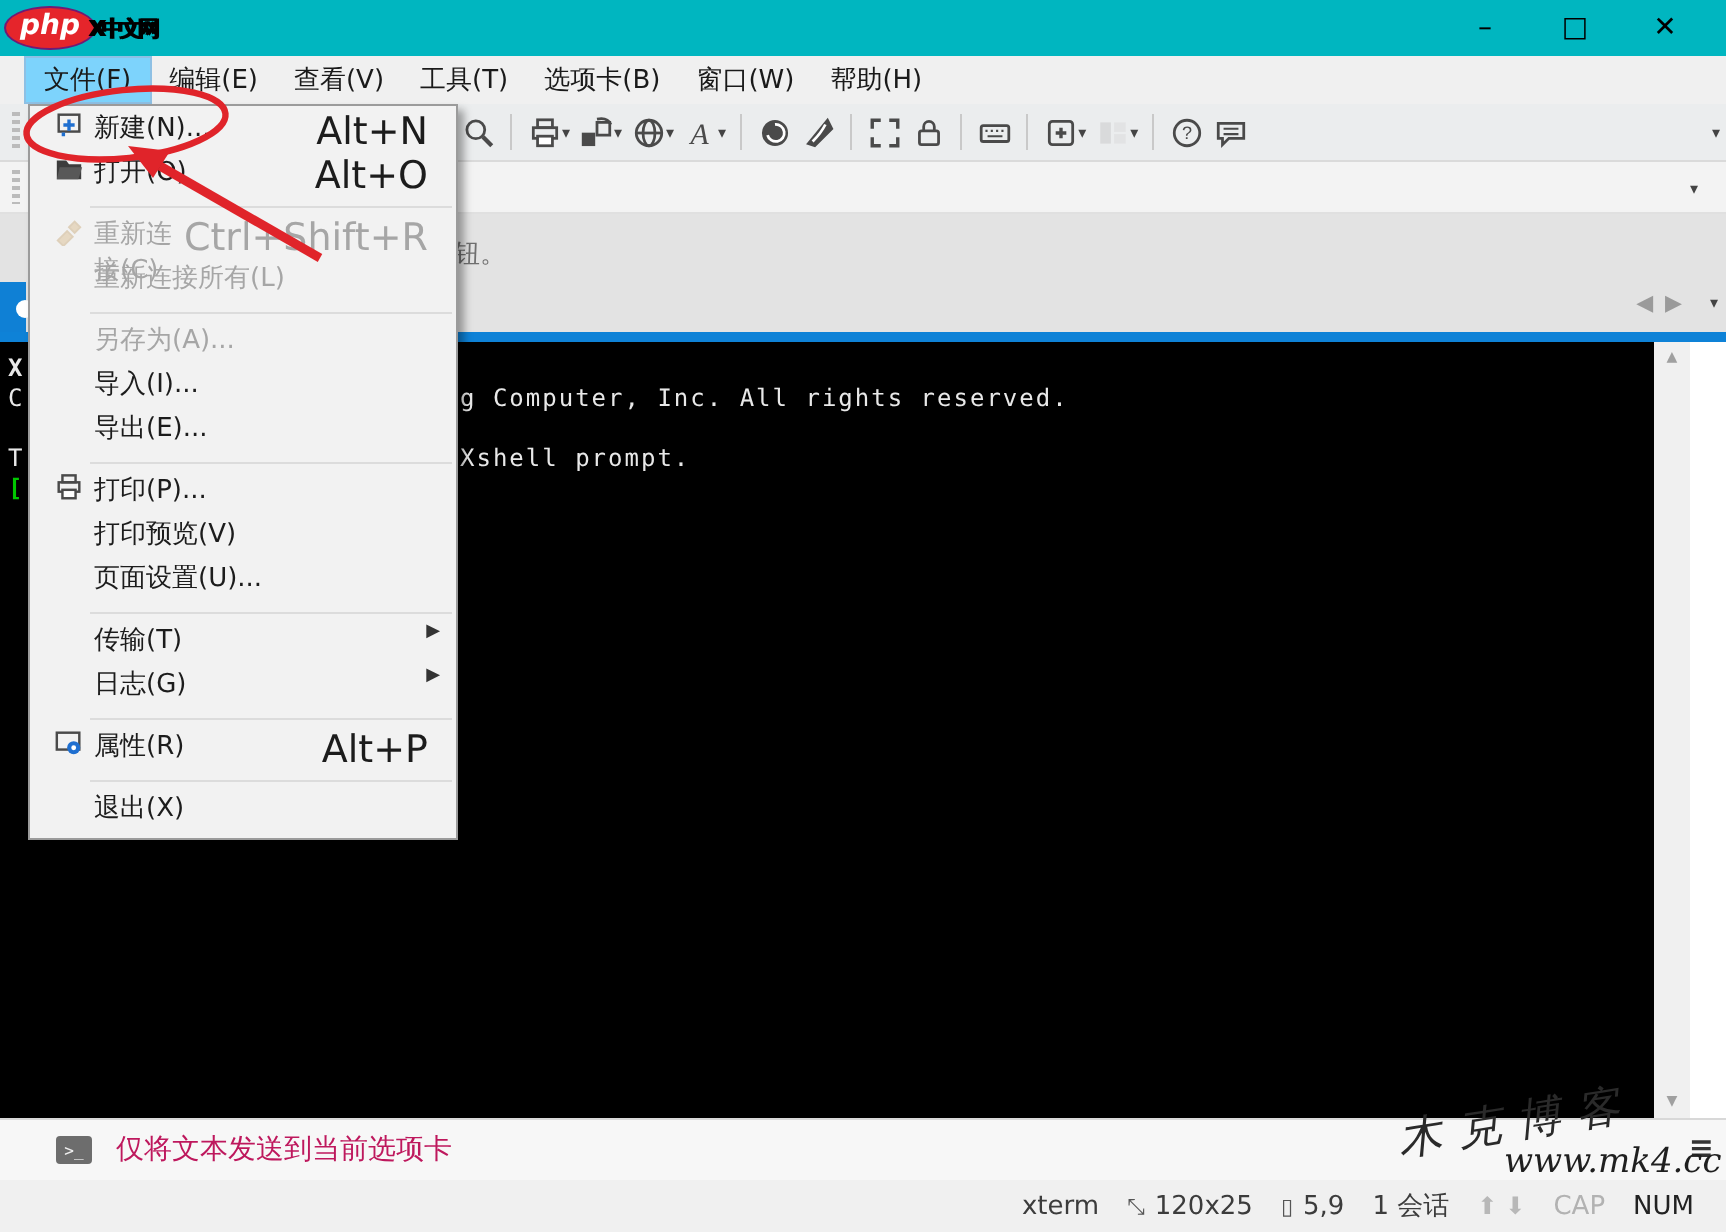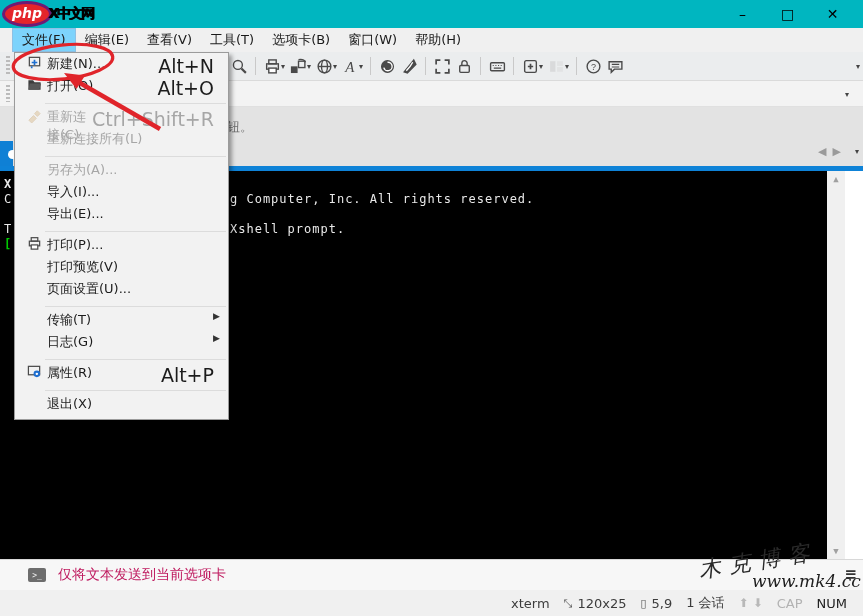--- a/index.html
+++ b/index.html
@@ -2,22 +2,22 @@
 <html><head>
 <meta charset="utf-8">
 <style>
   * { margin:0; padding:0; box-sizing:border-box; }
   html,body { width:863px; height:616px; overflow:hidden; }
   body { font-family:"DejaVu Sans","Liberation Sans",sans-serif; font-size:13px; position:relative; background:#fff; }
 
   
   .titlebar { position:absolute; left:0; top:0; width:863px; height:28px; background:#00b6c0; display:flex; align-items:center; }
   .logo { display:flex; align-items:center; margin-left:2px; }
-  .logo-oval { background:#e5252b; color:#fff; font-weight:bold; font-style:italic; font-size:14px; border-radius:50%; padding:1px 7px 3px 7px; border:3px solid #701a75; }
-  .logo-title { color:#000; font-weight:bold; font-size:14px; letter-spacing:-2px; margin-left:-4px; text-shadow:1px 0 #000; }
+  .logo-oval { background:#e5252b; color:#fff; font-weight:bold; font-style:italic; font-size:14px; border-radius:50%; padding:1px 7px 3px 7px; border:1px solid #701a75; }
+  .logo-title { color:#000; font-weight:bold; font-size:11px; letter-spacing:-2px; margin-left:-4px; text-shadow:1px 0 #000; }
   .win-controls { position:absolute; right:8px; top:0; height:28px; display:flex; }
   .win-btn { width:45px; height:28px; display:flex; align-items:center; justify-content:center; color:#000; font-size:14px; cursor:default; }
 
   
   .menubar { position:absolute; left:0; top:28px; width:863px; height:24px; background:#f0f0f0; display:flex; align-items:stretch; padding-left:12px; }
   .menubar-item { padding:3px 9px; display:flex; align-items:center; color:#1a1a1a; }
   .menubar-item.active { background:#7dd3fc; border:1px solid #8ec0e4; }
 
   
   .toolbar { position:absolute; left:0; top:52px; width:863px; height:29px; background:#ebedee; border-bottom:1px solid #dadada; }

